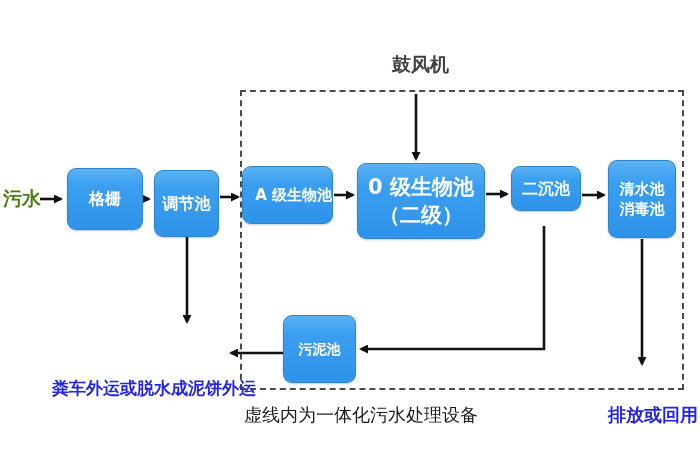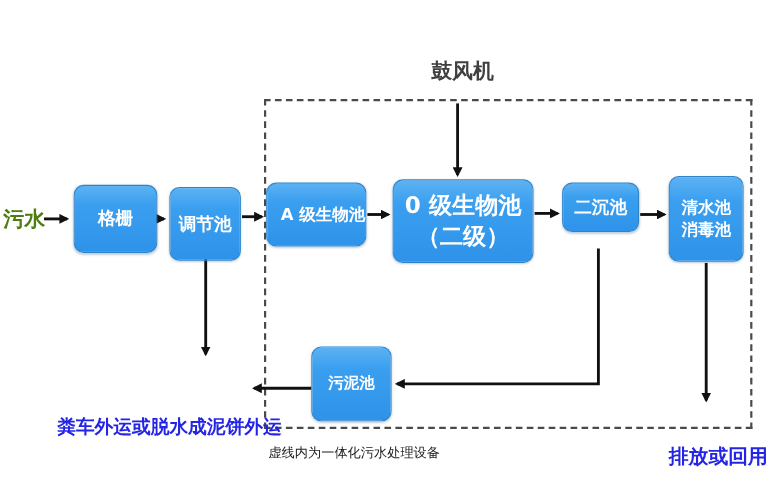--- a/index.html
+++ b/index.html
@@ -42,21 +42,21 @@
   .node-obio      {left:357px;top:163px;width:128px;height:76px;font-size:21px;}
   .node-sed       {left:511px;top:166px;width:70px; height:45px;}
   .node-clear     {left:608px;top:160px;width:68px; height:78px;font-size:15px;}
   .node-sludge    {left:283px;top:315px;width:73px; height:68px;font-size:14px;}
 
   
   .lbl{position:absolute;white-space:nowrap;}
   .lbl-influent{left:3px;  top:186px;font-size:19px;font-weight:bold;color:#4d7c0f;}
   .lbl-blower  {left:392px;top:52px; font-size:19px;font-weight:bold;color:#404040;}
   .lbl-sludgeout{left:52px;top:344px;font-size:17px;font-weight:bold;color:#2424e6;margin-top:33px;}
-  .lbl-note    {left:244px;top:403px;font-size:12px;color:#1a1a1a;}
+  .lbl-note    {left:244px;top:403px;font-size:18px;color:#1a1a1a;}
   .lbl-discharge{left:608px;top:403px;font-size:18px;font-weight:bold;color:#2424e6;}
 
   svg.arrows{position:absolute;left:0;top:0;pointer-events:none;}
   .aline{stroke:#111111;stroke-width:2.6;fill:none;}
 </style>
 </head>
 <body>
 
 <div id="stage">
 

